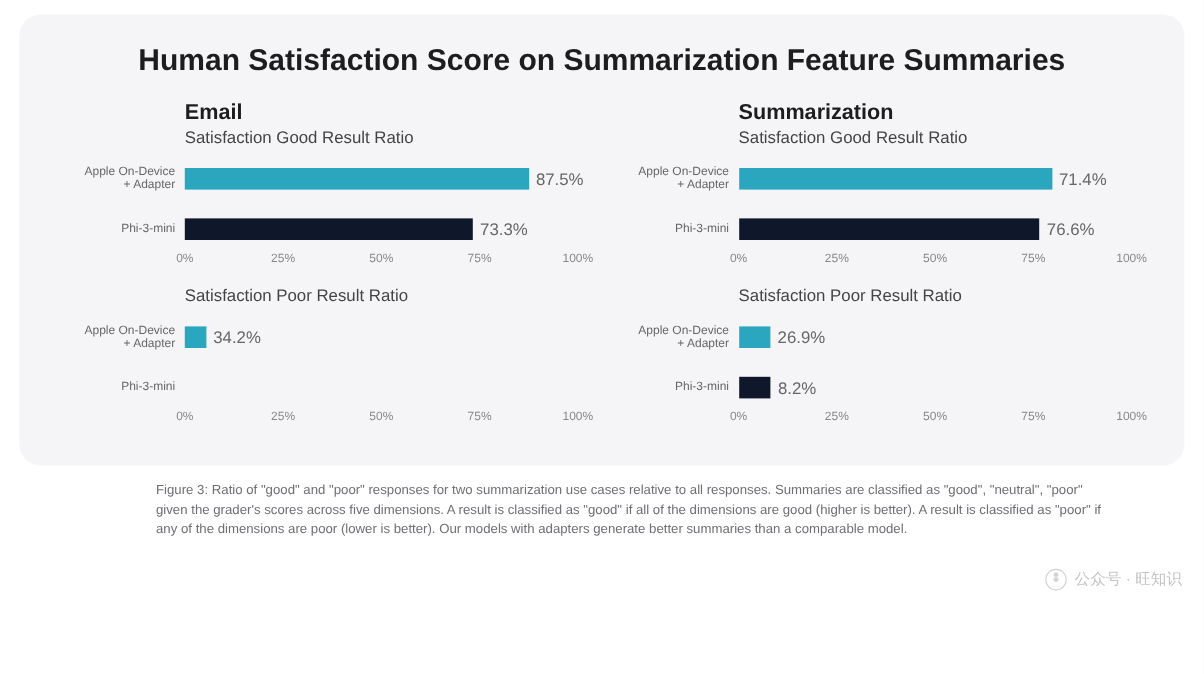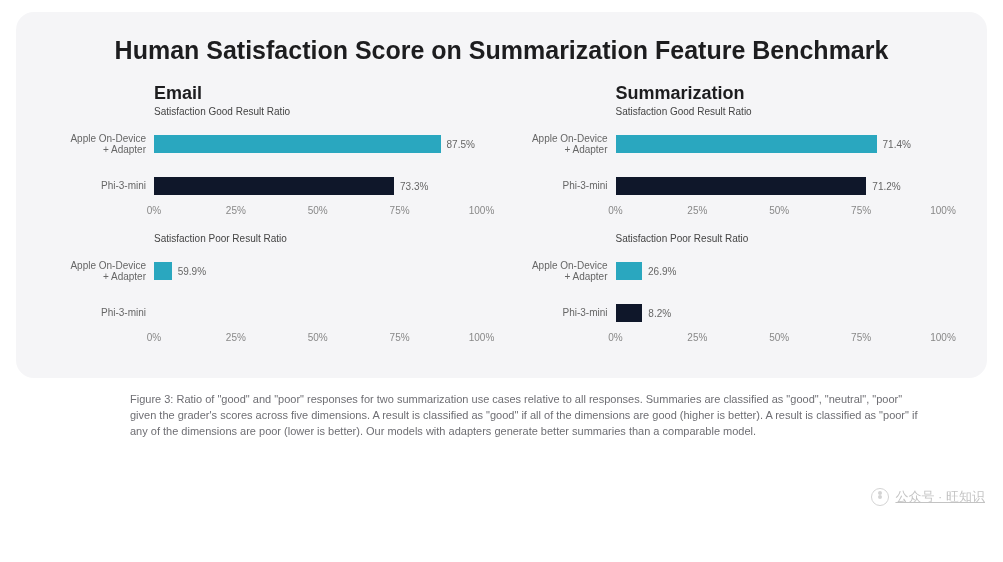--- a/index.html
+++ b/index.html
@@ -33,21 +33,21 @@
     min-width: 0;
   }
   .col-head {
     font-size: 18px;
     font-weight: 600;
     color: #1d1d1f;
     margin-left: 94px;
     margin-bottom: 2px;
   }
   .sub-head {
-    font-size: 10px;
+    font-size: 14px;
     font-weight: 400;
     color: #444;
     margin-left: 94px;
     margin-bottom: 8px;
   }
   .chart {
     position: relative;
   }
   .bar-row {
     display: flex;
@@ -73,21 +73,21 @@
     height: 100%;
     position: relative;
   }
   .bar-fill.teal { background: #2aa7bf; }
   .bar-fill.gray { background: #0f172a; }
   .bar-value {
     position: absolute;
     left: 100%;
     top: 50%;
     transform: translateY(-50%);
-    font-size: 10px;
+    font-size: 14px;
     color: #666;
     padding-left: 6px;
     white-space: nowrap;
   }
   .axis {
     display: flex;
     margin-left: 94px;
     margin-top: 4px;
     position: relative;
     height: 16px;
@@ -103,44 +103,43 @@
   }
   .caption {
     font-size: 11px;
     color: #6e6e73;
     line-height: 1.45;
     margin: 14px 80px 0 130px;
   }
   .watermark {
     position: absolute;
     right: 18px;
-    bottom: 56px;
+    bottom: 70px;
     display: flex;
     align-items: center;
     gap: 6px;
     color: #bdbdbd;
     font-size: 13px;
     opacity: 0.9;
-    text-decoration: underline;
   }
   .wm-icon {
     width: 18px; height: 18px; border-radius: 50%;
     border: 1.5px solid #cfcfcf;
     display: flex; align-items: center; justify-content: center;
   }
   .wm-icon::before {
     content: ""; width: 4px; height: 4px; background: #cfcfcf; border-radius: 50%;
     box-shadow: 0 -4px 0 #cfcfcf;
   }
 </style>
 </head>
 <body>
 
 <div class="card">
-  <div class="title">Human Satisfaction Score on Summarization Feature Benchmark</div>
+  <div class="title">Human Satisfaction Score on Summarization Feature Summaries</div>
   <div class="grid">
 
     <div class="col">
       <div class="col-head">Email</div>
       <div class="sub-head">Satisfaction Good Result Ratio</div>
       <div class="chart">
         <div class="bar-row">
           <div class="bar-label">Apple On-Device<br>+ Adapter</div>
           <div class="bar-track">
             <div class="bar-fill teal" style="width: 87.5%;">
@@ -165,21 +164,21 @@
         </div>
       </div>
 
       <div class="divider"></div>
       <div class="sub-head">Satisfaction Poor Result Ratio</div>
       <div class="chart">
         <div class="bar-row">
           <div class="bar-label">Apple On-Device<br>+ Adapter</div>
           <div class="bar-track">
             <div class="bar-fill teal" style="width: 5.4%;">
-              <span class="bar-value">59.9%</span>
+              <span class="bar-value">34.2%</span>
             </div>
           </div>
         </div>
         <div class="bar-row">
           <div class="bar-label">Phi-3-mini</div>
         </div>
         <div class="axis">
           <span class="tick" style="left:0%">0%</span>
           <span class="tick" style="left:25%">25%</span>
           <span class="tick" style="left:50%">50%</span>
@@ -198,21 +197,21 @@
           <div class="bar-track">
             <div class="bar-fill teal" style="width: 79.7%;">
               <span class="bar-value">71.4%</span>
             </div>
           </div>
         </div>
         <div class="bar-row">
           <div class="bar-label">Phi-3-mini</div>
           <div class="bar-track">
             <div class="bar-fill gray" style="width: 76.6%;">
-              <span class="bar-value">71.2%</span>
+              <span class="bar-value">76.6%</span>
             </div>
           </div>
         </div>
         <div class="axis">
           <span class="tick" style="left:0%">0%</span>
           <span class="tick" style="left:25%">25%</span>
           <span class="tick" style="left:50%">50%</span>
           <span class="tick" style="left:75%">75%</span>
           <span class="tick" style="left:100%">100%</span>
         </div>

